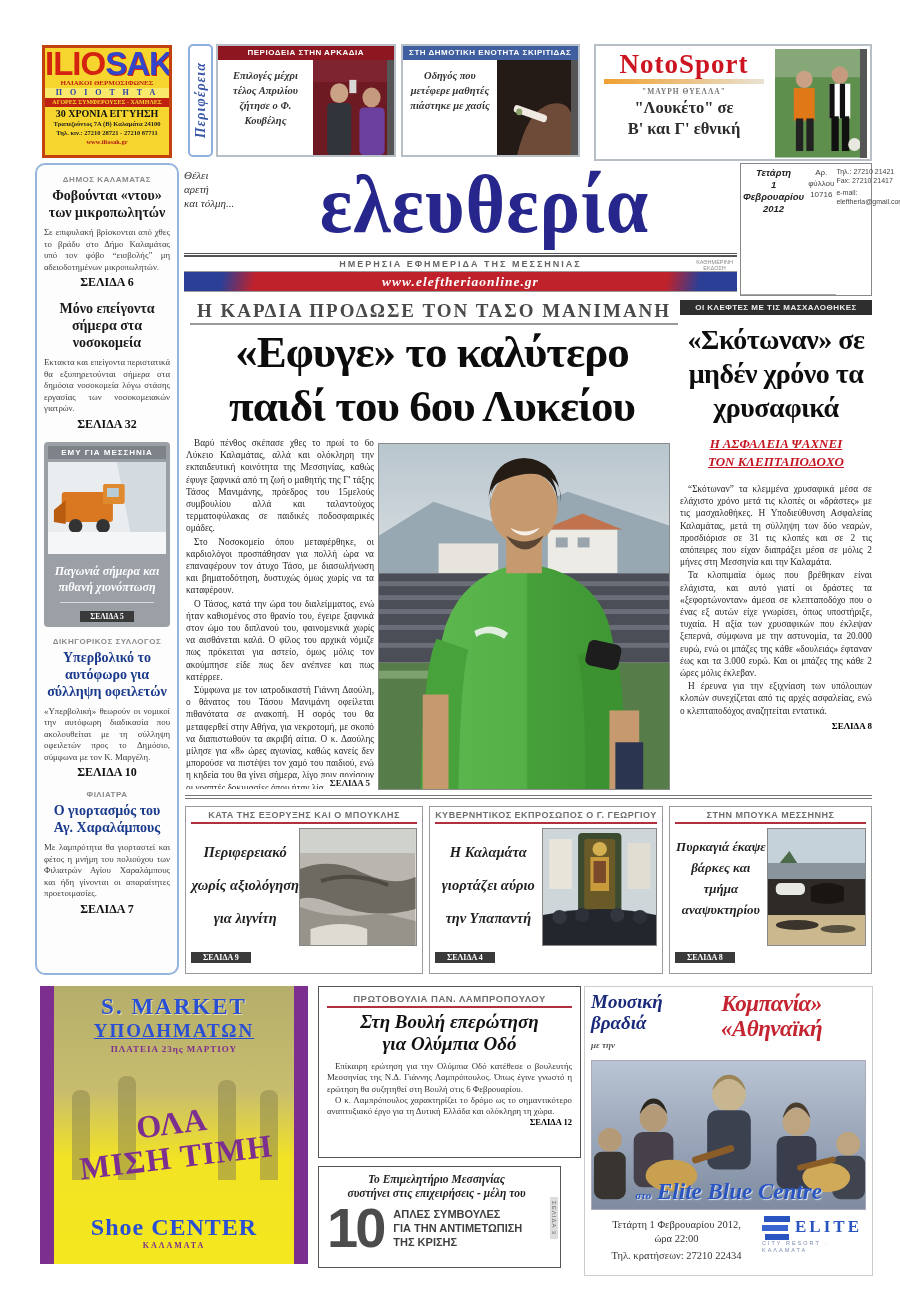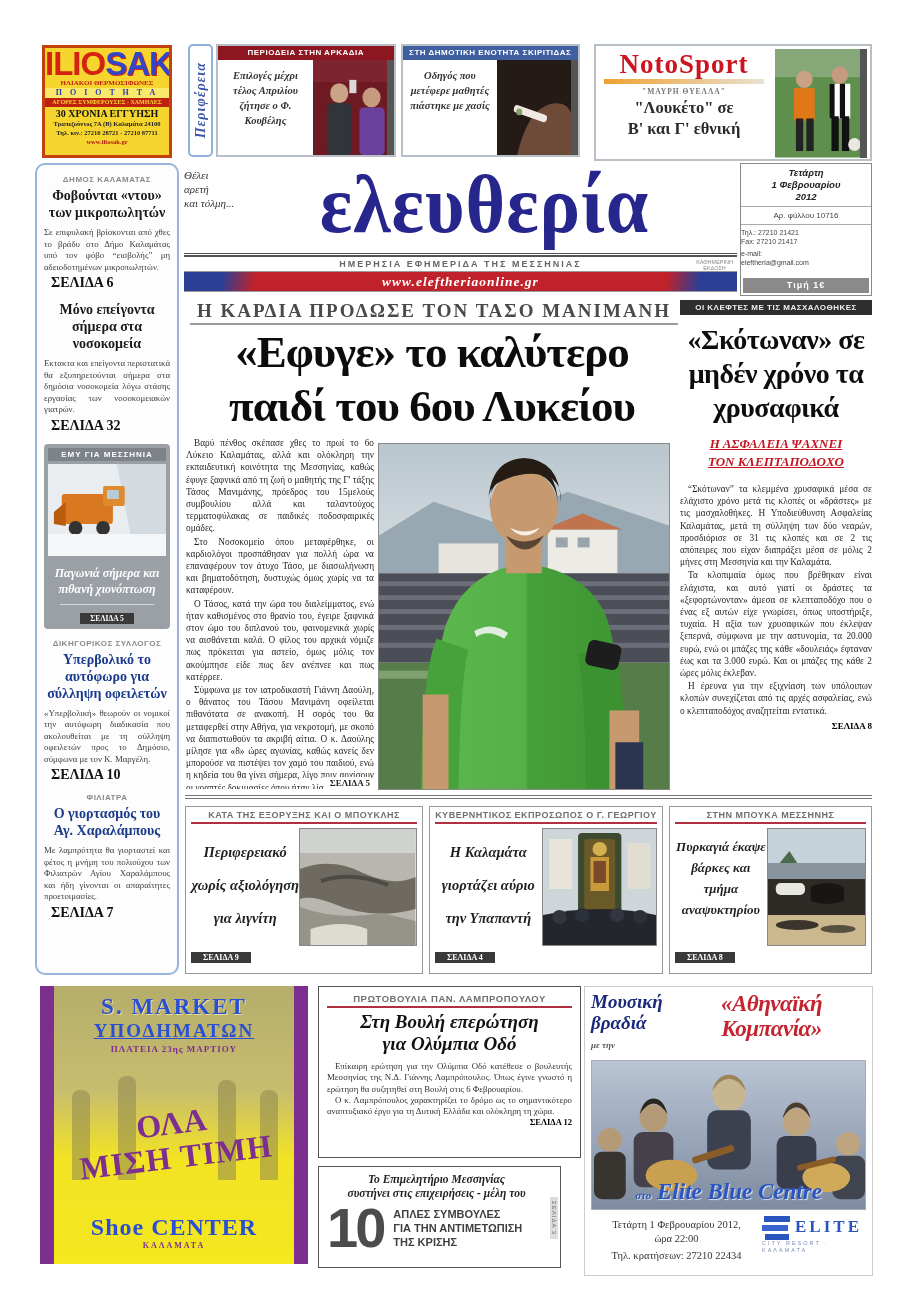--- a/index.html
+++ b/index.html
@@ -45,34 +45,34 @@
 
   
   .motto{left:184px;top:168px;width:52px;font-style:italic;font-size:11px;line-height:14px;color:#333}
   .logo{left:232px;top:158px;width:505px;height:96px;color:#26268c;font-weight:700;font-size:76px;letter-spacing:1px;line-height:92px;text-align:center;transform:scaleY(1.08)}
   .mast-rule{left:184px;top:253px;width:553px;border-top:1px solid #555;border-bottom:2px solid #555;height:4px}
   .mast-sub{left:184px;top:259px;width:553px;display:flex;justify-content:center;position:absolute}
   .mast-sub .t{color:#666;font-size:9px;letter-spacing:2px;font-weight:700}
   .mast-sub .r{position:absolute;right:4px;top:0;color:#888;font-size:5.5px;line-height:6px;text-align:center}
   .banner{left:184px;top:271px;width:553px;height:21px;background:linear-gradient(100deg,#2b3f96 0%,#2b3f96 7%,#c0222c 13%,#c0222c 87%,#2b3f96 93%,#2b3f96 100%);display:flex;align-items:center;justify-content:center;border-top:1px solid #999;border-bottom:1px solid #999}
   .banner span{color:#fff;font-weight:700;font-style:italic;font-size:13.5px;letter-spacing:1px}
-  .datebox{left:740px;top:163px;width:132px;height:133px;border:1px solid #888;background:#fff;display:flex;flex-direction:column;font-family:"Liberation Sans",sans-serif}
+  .datebox{left:740px;top:163px;width:132px;height:133px;border:1px solid #888;background:#fff;display:flex;flex-direction:row;font-family:"Liberation Sans",sans-serif}
   .db-sec{border-bottom:1px solid #aaa;text-align:center;padding:3px 2px}
   .db-date{font-weight:700;font-style:italic;font-size:9.5px;line-height:12px;color:#222}
   .db-issue{font-size:8px;color:#444;line-height:11px}
   .db-contact{font-size:7px;color:#444;line-height:9px;flex:1;padding-top:3px}
   .db-price{background:#8a8a8a;color:#fff;font-weight:700;font-size:9px;text-align:center;line-height:15px;margin:2px;letter-spacing:1px}
 
   
   .leftcol{left:35px;top:163px;width:144px;height:812px;border:2px solid #96b4dc;border-radius:10px;background:#fdfdfd;padding:10px 7px 6px;overflow:hidden}
   .lc-kicker{color:#8a8a8a;font-size:8px;font-weight:700;letter-spacing:.5px;text-align:center;font-family:"Liberation Sans",sans-serif;margin-bottom:3px}
   .lc-title{font-weight:700;font-size:14px;line-height:17px;text-align:center;color:#1a1a1a;margin-bottom:6px}
   .lc-title.navy{color:#1a3a8c}
   .lc-body{font-size:8.8px;line-height:11.5px;color:#3c3c3c;text-align:justify}
-  .lc-page{font-weight:700;font-size:14px;color:#111;text-align:left;margin:2px 7px 10px}
+  .lc-page{font-weight:700;font-size:12px;color:#111;text-align:center;margin:2px 16px 10px}
   .emy{background:#9aa0a6;border-radius:4px;padding:4px;margin-bottom:10px;text-align:center}
   .emy-head{background:#7d8389;color:#fff;font-size:8px;font-weight:700;letter-spacing:1px;line-height:13px;font-family:"Liberation Sans",sans-serif;margin-bottom:3px}
   .emy-caption{color:#fff;font-style:italic;font-weight:700;font-size:12px;line-height:16px;padding:5px 2px}
   .emy-rule{border-top:1px solid #d7dadd;margin:2px 12px}
   .emy-page{display:inline-block;background:#3a3a3a;color:#fff;font-size:7.5px;font-weight:700;padding:1px 10px;margin-top:3px}
 
   
   .main-kicker{left:190px;top:300px;width:488px;color:#4a4a4a;font-weight:700;font-size:19px;letter-spacing:2px;text-align:center;border-bottom:2px solid #9a9a9a;padding-bottom:1px}
   .main-head{left:186px;top:325px;width:492px;font-weight:900;font-size:45px;line-height:54px;color:#0c0c0c;text-align:center;letter-spacing:-1px}
   .main-body{left:186px;top:437px;width:188px;height:352px;font-size:9.3px;line-height:12.2px;color:#262626;overflow:hidden}
@@ -485,22 +485,22 @@
   </div>
 
   <div class="abs elite">
     <div class="el-top">
       <div class="el-music">
         <div>Μουσική</div>
         <div>βραδιά</div>
         <div class="el-with">με την</div>
       </div>
       <div class="el-band">
+        <div>Κομπανία»</div>
         <div>«Αθηναϊκή</div>
-        <div>Κομπανία»</div>
       </div>
     </div>
     <div class="el-photo">
       <svg width="100%" height="100%" viewBox="0 0 275 150" preserveAspectRatio="none">
         <defs>
           <linearGradient id="bandbg" x1="0" y1="0" x2="0" y2="1">
             <stop offset="0" stop-color="#b9c4d4"></stop>
               <stop offset="1" stop-color="#7e8ba0"></stop>
           </linearGradient>
         </defs>

